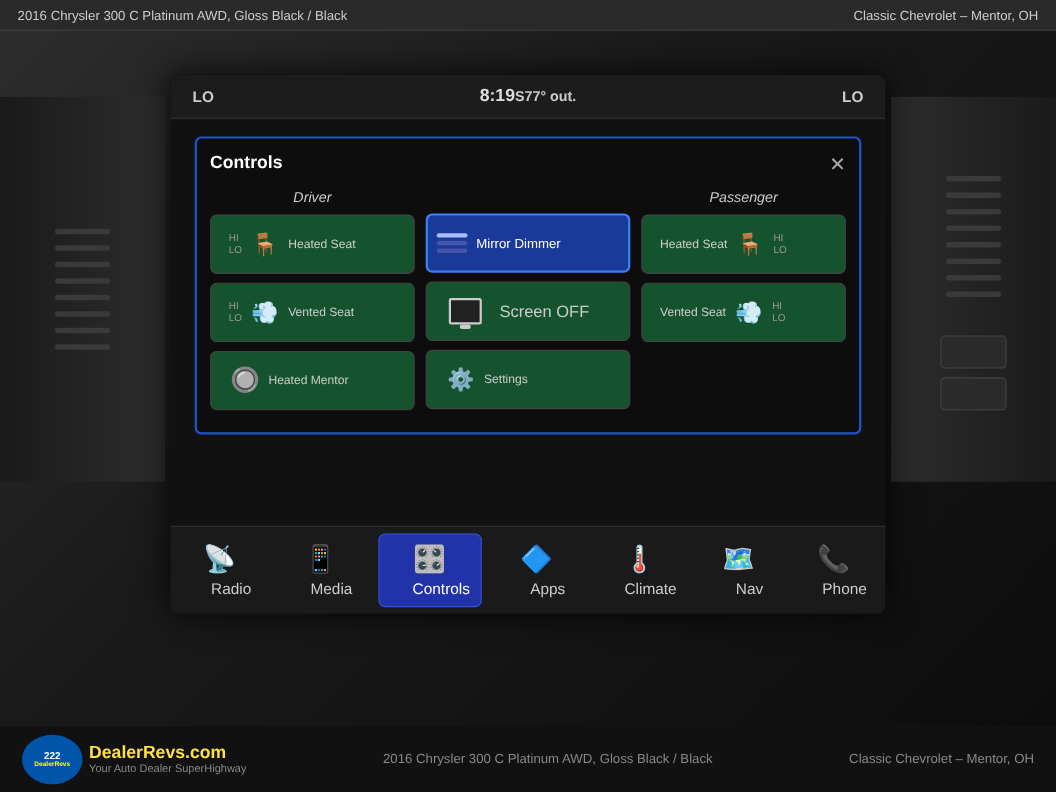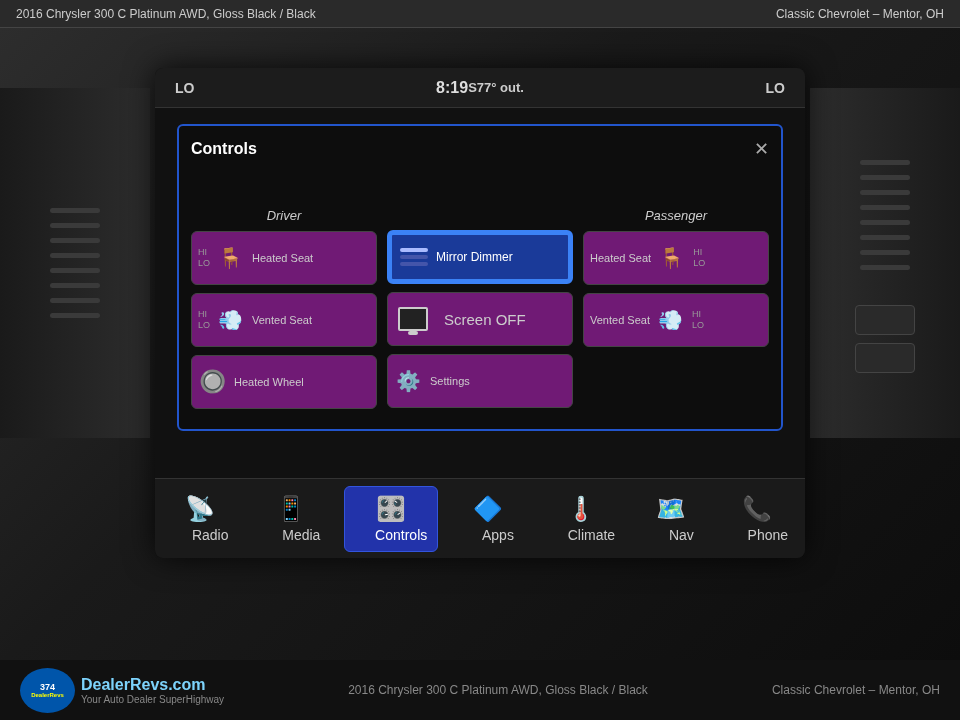--- a/index.html
+++ b/index.html
@@ -142,38 +142,37 @@
       border: none;
     }
 
     
     .controls-grid {
       display: flex;
       gap: 10px;
     }
     .col-driver, .col-center, .col-passenger {
       flex: 1;
-      margin-top: 36px;
     }
 
     .col-label {
       color: #ccc;
       font-size: 13px;
       text-align: center;
       margin-bottom: 8px;
       font-style: italic;
     }
 
     
     .ctrl-btn {
-      background: #701a75;
+      background: #14532d;
       border: 1px solid #444;
       border-radius: 6px;
       color: #ccc;
-      padding: 8px 6px;
+      padding: 8px 16px;
       margin-bottom: 8px;
       display: flex;
       align-items: center;
       gap: 6px;
       cursor: pointer;
       width: 100%;
       min-height: 54px;
     }
     .ctrl-btn-icon {
       font-size: 20px;
@@ -190,21 +189,21 @@
       display: flex;
       flex-direction: column;
       font-size: 9px;
       color: #999;
       line-height: 1.2;
     }
 
     
     .mirror-dimmer-btn {
       background: #1a3a99;
-      border: 5px solid #3b82f6;
+      border: 2px solid #3b82f6;
       border-radius: 6px;
       color: #fff;
       padding: 8px;
       margin-bottom: 8px;
       display: flex;
       align-items: center;
       gap: 8px;
       cursor: pointer;
       width: 100%;
       min-height: 54px;
@@ -284,21 +283,21 @@
       align-items: center;
       justify-content: center;
       position: relative;
       overflow: hidden;
     }
     .logo-text-block {
       display: flex;
       flex-direction: column;
     }
     .logo-main {
-      color: #7dd3fc;
+      color: #fde047;
       font-size: 16px;
       font-weight: bold;
     }
     .logo-sub {
       color: #888;
       font-size: 10px;
     }
     .bottom-car-info {
       color: #888;
       font-size: 12px;
@@ -430,21 +429,21 @@
                 <div class="hi-lo-labels">
                   <span>HI</span>
                   <span>LO</span>
                 </div>
                 <div class="ctrl-btn-icon">💨</div>
                 <div class="ctrl-btn-text">Vented Seat</div>
               </div>
 
               <div class="ctrl-btn">
                 <div class="ctrl-btn-icon wheel-icon">🔘</div>
-                <div class="ctrl-btn-text">Heated Wheel</div>
+                <div class="ctrl-btn-text">Heated Mentor</div>
               </div>
             </div>
 
             <div class="col-center">
               <div style="height:22px;"></div>
 
               <div class="mirror-dimmer-btn">
                 <div class="dimmer-stripes">
                   <div class="dimmer-stripe"></div>
                   <div class="dimmer-stripe dark"></div>
@@ -525,21 +524,21 @@
     </div>
 
   </div>
 
 </div>
 
 <div class="bottom-bar">
   <div class="dealerrevs-logo">
     <div class="logo-badge">
       <div style="display:flex;flex-direction:column;align-items:center;">
-        <div style="font-size:9px;color:#fff;font-weight:bold;">374</div>
+        <div style="font-size:9px;color:#fff;font-weight:bold;">222</div>
         <div style="font-size:6px;color:#ffff00;font-weight:bold;">DealerRevs</div>
       </div>
     </div>
     <div class="logo-text-block">
       <span class="logo-main">DealerRevs.com</span>
       <span class="logo-sub">Your Auto Dealer SuperHighway</span>
     </div>
   </div>
   <div class="bottom-car-info">2016 Chrysler 300 C Platinum AWD,  Gloss Black / Black</div>
   <div class="bottom-dealer">Classic Chevrolet – Mentor, OH</div>

